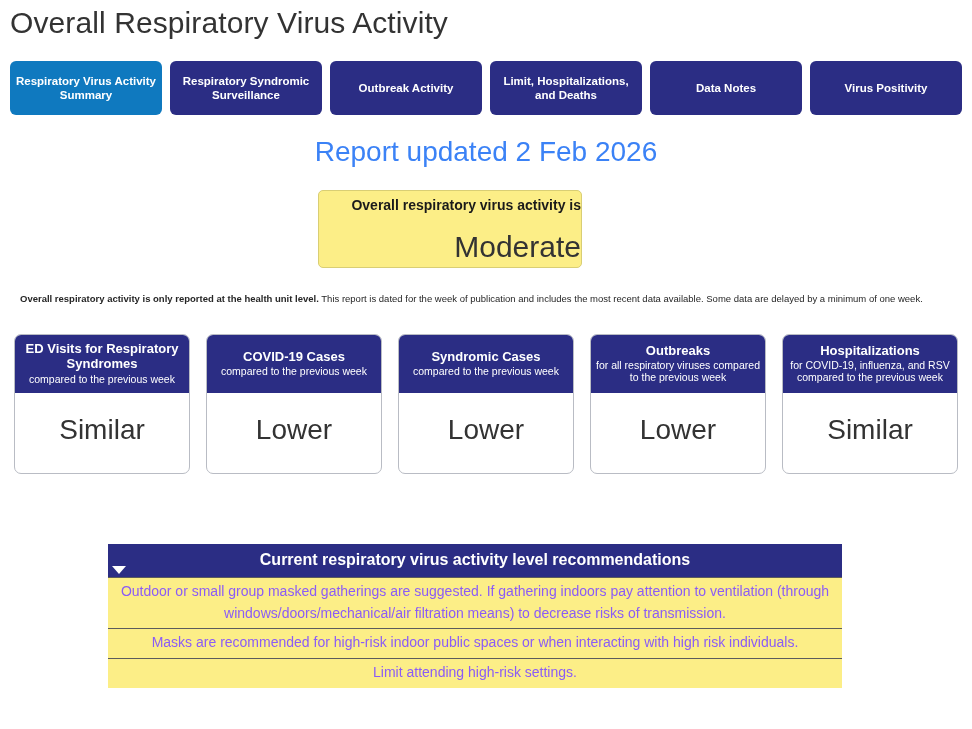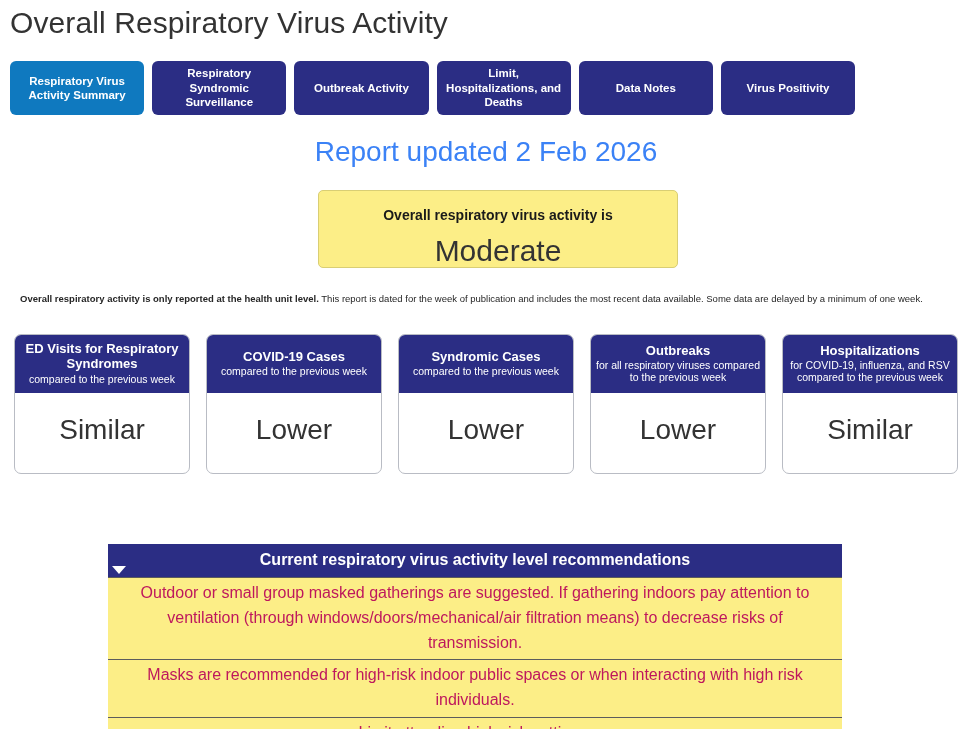--- a/index.html
+++ b/index.html
@@ -27,21 +27,21 @@
     color: #333333;
     letter-spacing: 0.1px;
     white-space: nowrap;
   }
 
   
   .tab-strip {
     position: absolute;
     left: 10px;
     top: 61px;
-    width: 845px;
+    width: 952px;
     height: 54px;
     display: flex;
     gap: 8px;
   }
   .tab {
     flex: 1 1 0;
     border-radius: 6px;
     background: #2b2d84;
     color: #ffffff;
     display: flex;
@@ -70,41 +70,41 @@
     font-size: 28px;
     font-weight: 400;
     color: #3b82f6;
   }
 
   
   .activity-box {
     position: absolute;
     left: 318px;
     top: 190px;
-    width: 360px;
+    width: 264px;
     height: 78px;
     background: #fcee87;
     border: 1px solid #d9ce74;
     border-radius: 5px;
     box-sizing: border-box;
-    text-align: center;
-    padding-top: 16px;
+    text-align: right;
+    padding-top: 6px;
   }
   .activity-box-label {
     font-size: 14px;
     font-weight: 700;
     color: #1a1a1a;
     line-height: 1.2;
   }
   .activity-box-value {
     font-size: 30px;
     font-weight: 400;
     color: #333333;
     line-height: 1.25;
-    margin-top: 8px;
+    margin-top: 14px;
   }
 
   
   .fine-print {
     position: absolute;
     left: 20px;
     top: 292px;
     width: 920px;
     font-size: 9.5px;
     line-height: 1.45;
@@ -188,23 +188,23 @@
     bottom: 3px;
     width: 0;
     height: 0;
     border-left: 7px solid transparent;
     border-right: 7px solid transparent;
     border-top: 8px solid #ffffff;
     cursor: pointer;
   }
   .recs-row {
     background: #fcee87;
-    color: #be185d;
-    text-align: center;
-    font-size: 16px;
+    color: #8b5cf6;
+    text-align: center;
+    font-size: 14px;
     line-height: 1.55;
     padding: 3px 10px 4px 10px;
     border-top: 1px solid #5c5c5c;
     box-sizing: border-box;
   }
   .recs-row:first-of-type { border-top: none; }
 </style>
 </head>
 <body>
 

